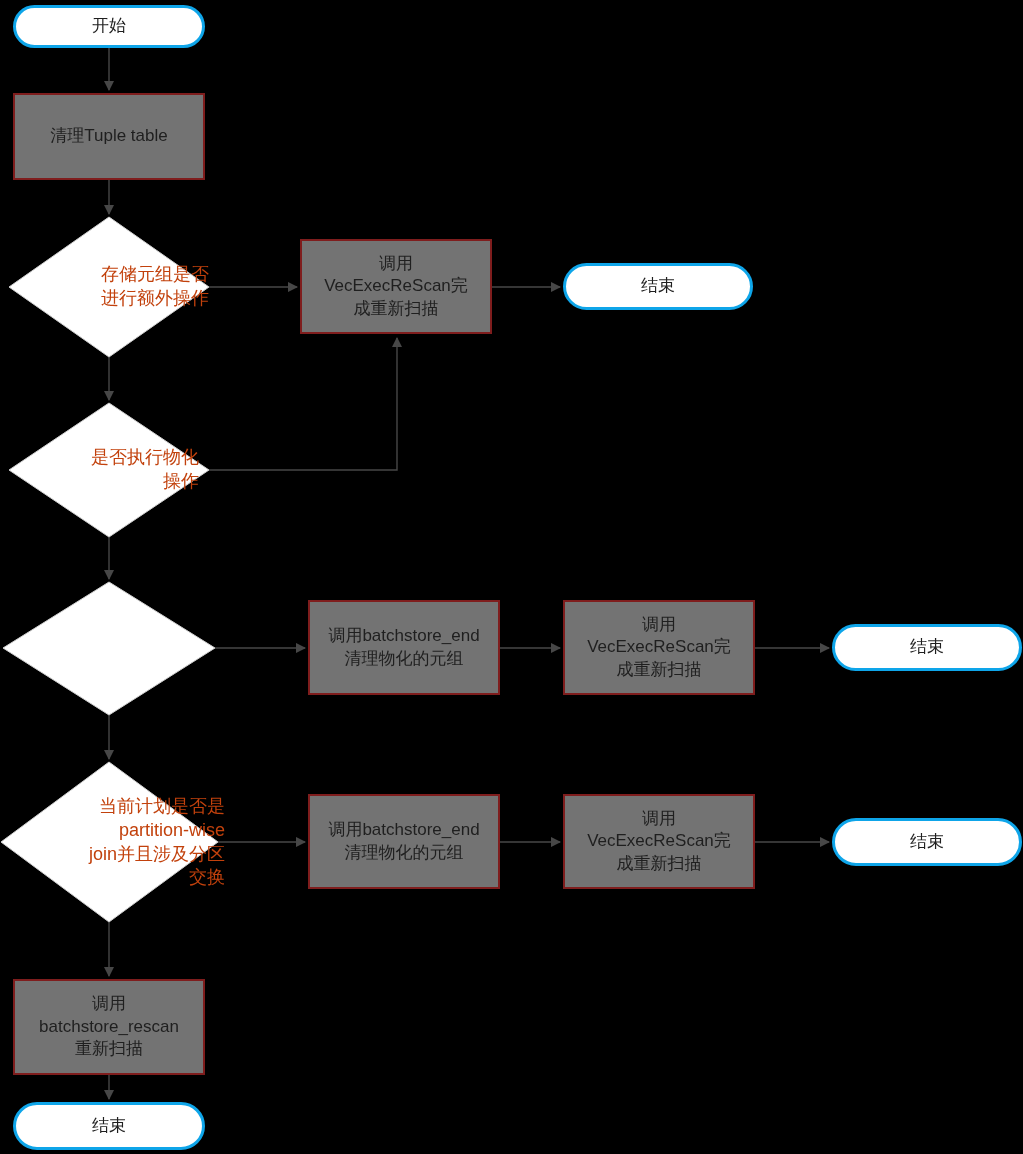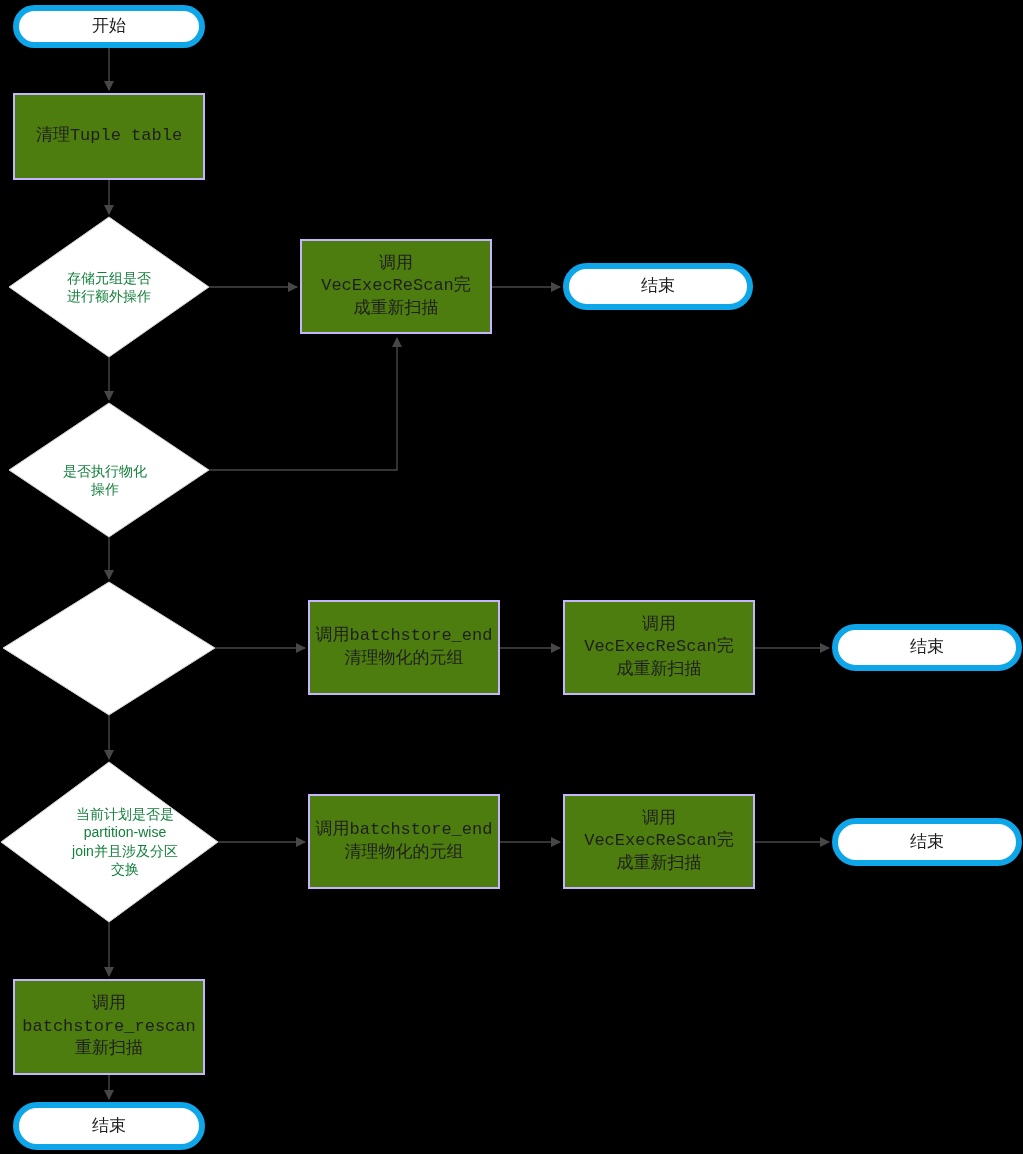--- a/index.html
+++ b/index.html
@@ -27,39 +27,38 @@
     display: flex;
     align-items: center;
     justify-content: center;
     text-align: center;
     color: #1f1f1f;
     font-size: 17px;
     line-height: 1.32;
     box-sizing: border-box;
   }
   .process {
-    background: #4d7c0f;
-    border: 2px solid #c4b5fd;
-    font-family: Liberation Mono, monospace;
+    background: #737373;
+    border: 2px solid #7f1d1d;
   }
   .terminator {
     background: #ffffff;
-    border: 6px solid #0ea5e9;
+    border: 3px solid #0ea5e9;
     border-radius: 999px;
   }
   .label {
     white-space: pre-line;
   }
   .dlabel {
     position: absolute;
     transform: translate(-50%, -50%);
     width: 200px;
-    text-align: center;
-    color: #15803d;
-    font-size: 14px;
+    text-align: right;
+    color: #c2410c;
+    font-size: 18px;
     line-height: 1.32;
     white-space: pre-line;
   }
 </style>
 </head>
 <body>
 
 <div class="canvas">
 
   <svg class="edge-layer" width="1023" height="1154" viewBox="0 0 1023 1154">
@@ -110,21 +109,21 @@
   <div class="node process" style="left:300px; top:239px; width:192px; height:95px;">
     <span class="label">调用
 VecExecReScan完
 成重新扫描</span>
   </div>
 
   <div class="node terminator" style="left:563px; top:263px; width:190px; height:47px;">
     <span class="label">结束</span>
   </div>
 
-  <div class="dlabel" style="left:105px; top:470px;margin-top:10px;">是否执行物化
+  <div class="dlabel" style="left:99px; top:470px;">是否执行物化
 操作</div>
 
 
   <div class="node process" style="left:308px; top:600px; width:192px; height:95px;">
     <span class="label">调用batchstore_end
 清理物化的元组</span>
   </div>
 
   <div class="node process" style="left:563px; top:600px; width:192px; height:95px;">
     <span class="label">调用

